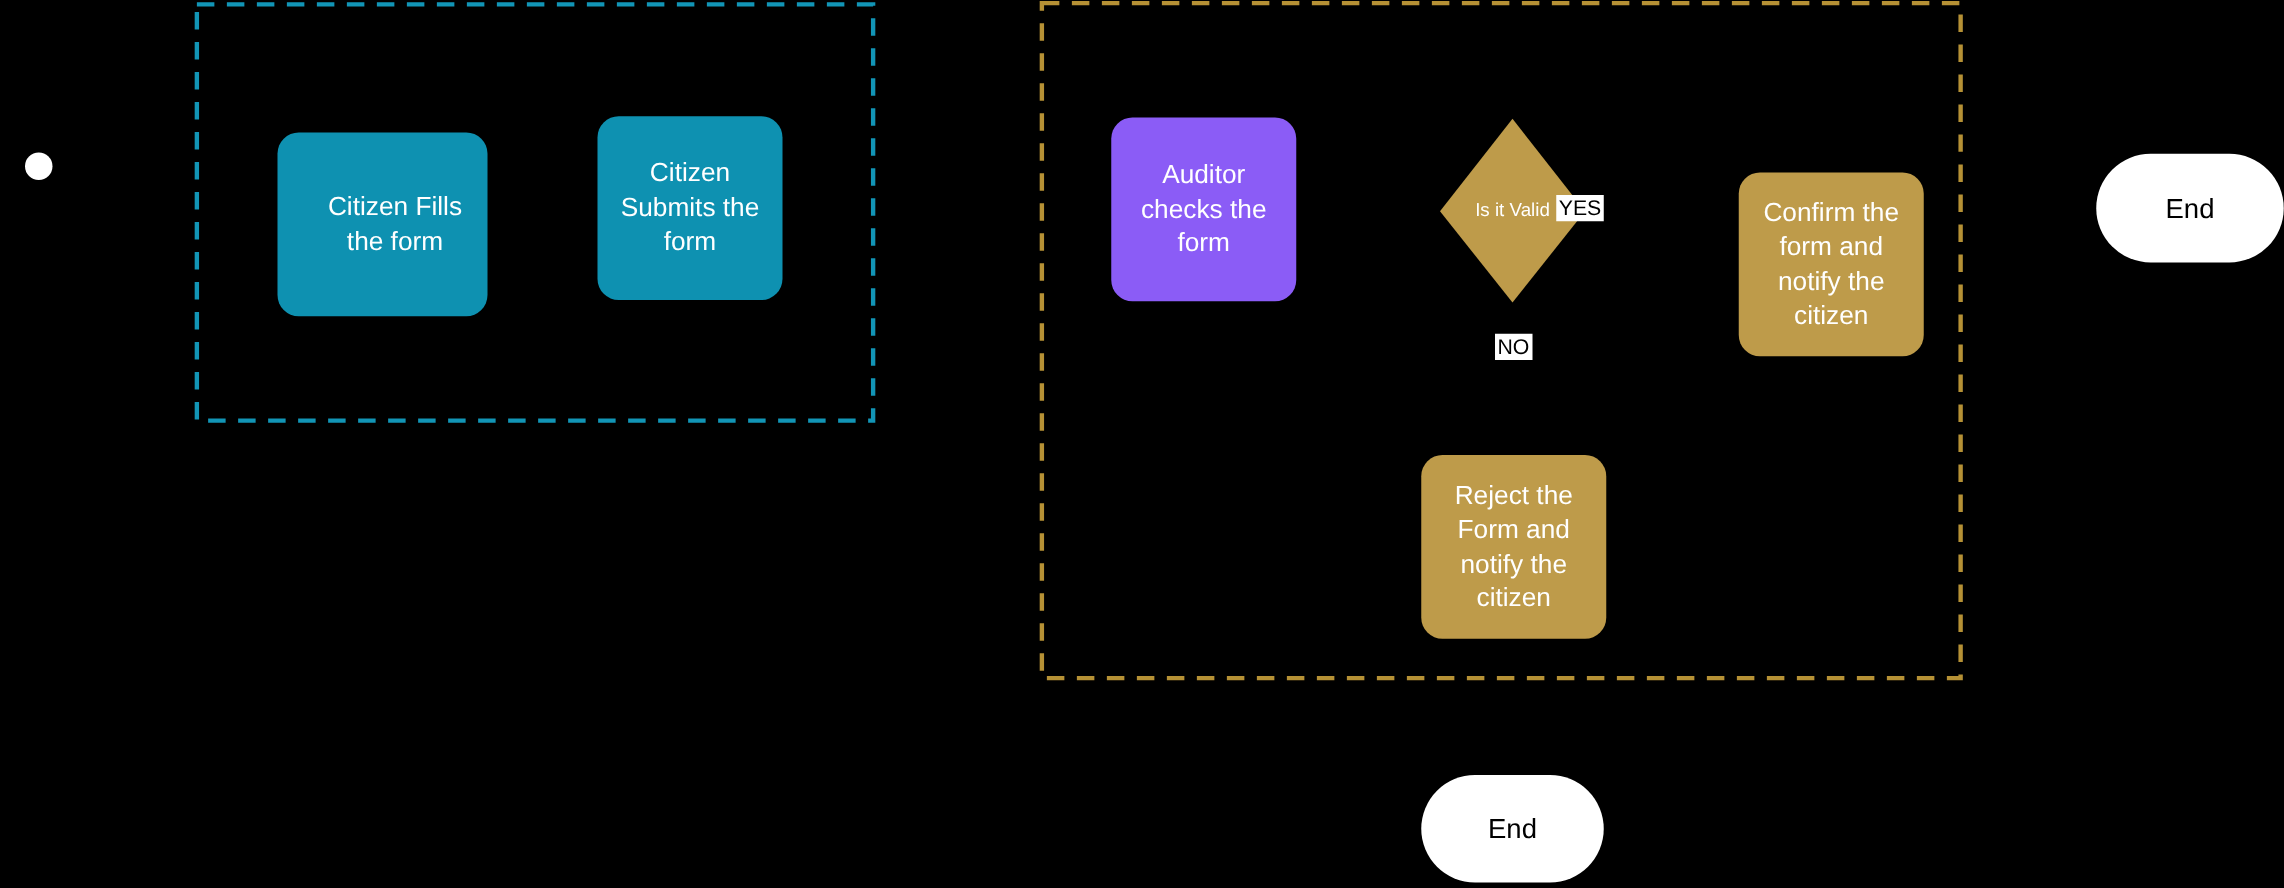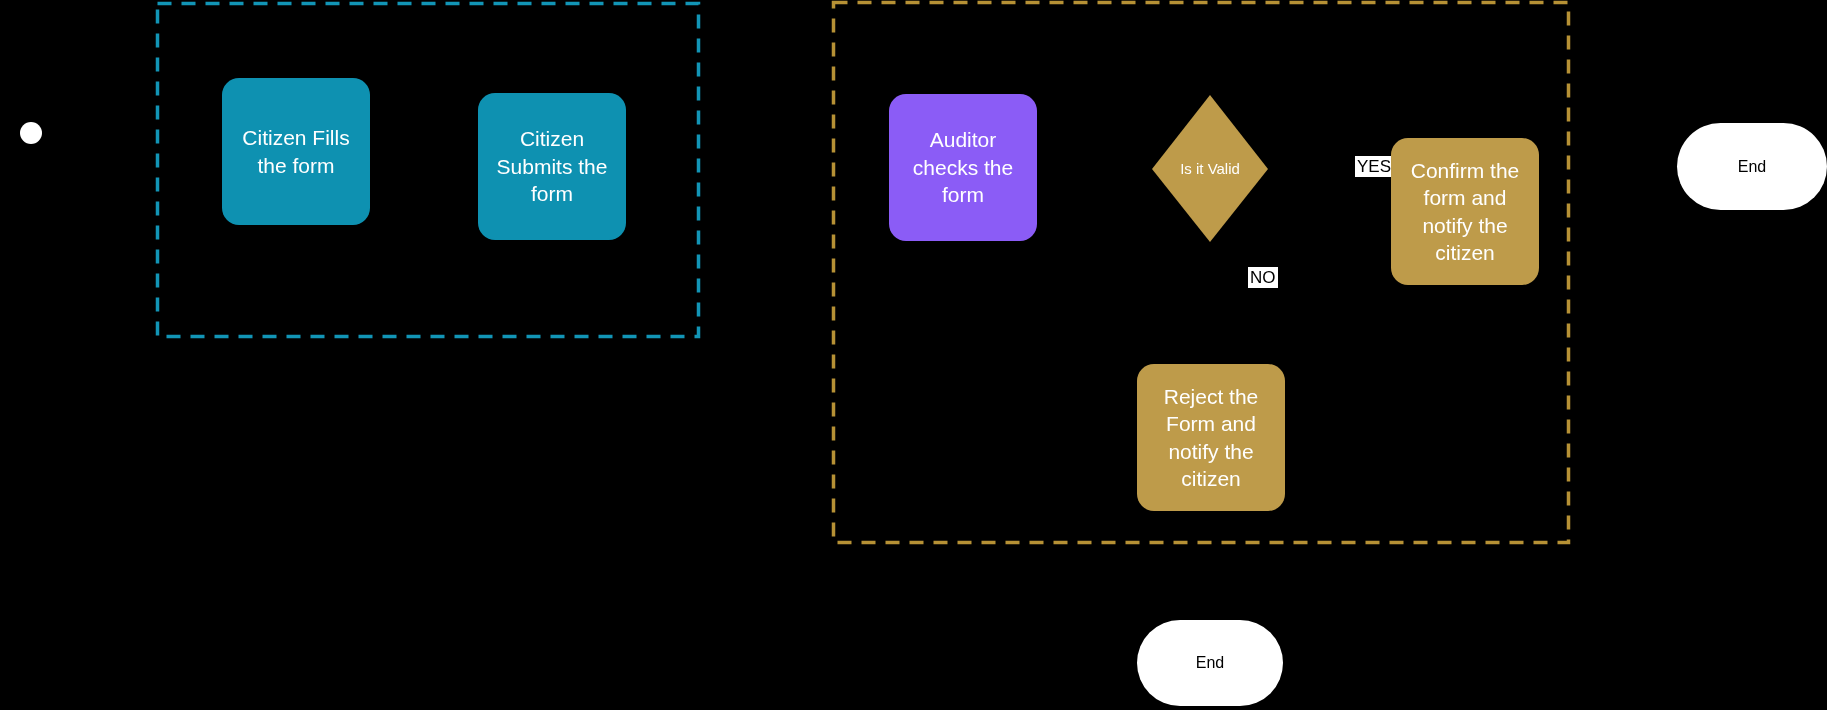--- a/index.html
+++ b/index.html
@@ -37,21 +37,21 @@
     border-radius: 17px;
     display: flex;
     align-items: center;
     justify-content: center;
     text-align: center;
     color: #ffffff;
     font-size: 21px;
     line-height: 27.5px;
     white-space: pre-line;
   }
-  .task-fill-form   { left: 222px;  top: 78px; }
+  .task-fill-form   { left: 222px;  top: 106px; padding-left: 20px; }
   .task-submit-form { left: 478px;  top: 93px; }
   .task-auditor     { left: 889px;  top: 94px; }
   .task-confirm     { left: 1391px; top: 94px; }
   .task-reject      { left: 1137px; top: 318px; }
 
   
   .decision-svg { left: 1150px; top: 93px; width: 120px; height: 150px; }
   .decision-label {
     left: 1150px; top: 93px;
     width: 120px; height: 150px;
@@ -63,29 +63,29 @@
     font-size: 15px;
   }
 
   
   .edge-label {
     font-size: 17px;
     line-height: 19px;
     padding: 1px 2px;
     letter-spacing: 0px;
   }
-  .edge-label-yes { left: 1355px; top: 156px; text-align: center; }
-  .edge-label-no  { left: 1248px; top: 267px; }
+  .edge-label-yes { left: 1245px; top: 156px; text-align: center; }
+  .edge-label-no  { left: 1196px; top: 267px; }
 
   
   .end-event {
     display: flex;
     align-items: center;
     justify-content: center;
-    font-size: 16px;
+    font-size: 22px;
   }
   .end-event-right  { left: 1677px; top: 123px; width: 150px; height: 87px; border-radius: 43.5px; }
   .end-event-bottom { left: 1137px; top: 620px; width: 146px; height: 86px; border-radius: 43px; }
 </style>
 </head>
 <body>
 
 <div class="canvas" style="background-color: rgb(0, 0, 0);">
 
   <div class="abs start-event" style="background-color: rgb(255, 255, 255);"></div>

